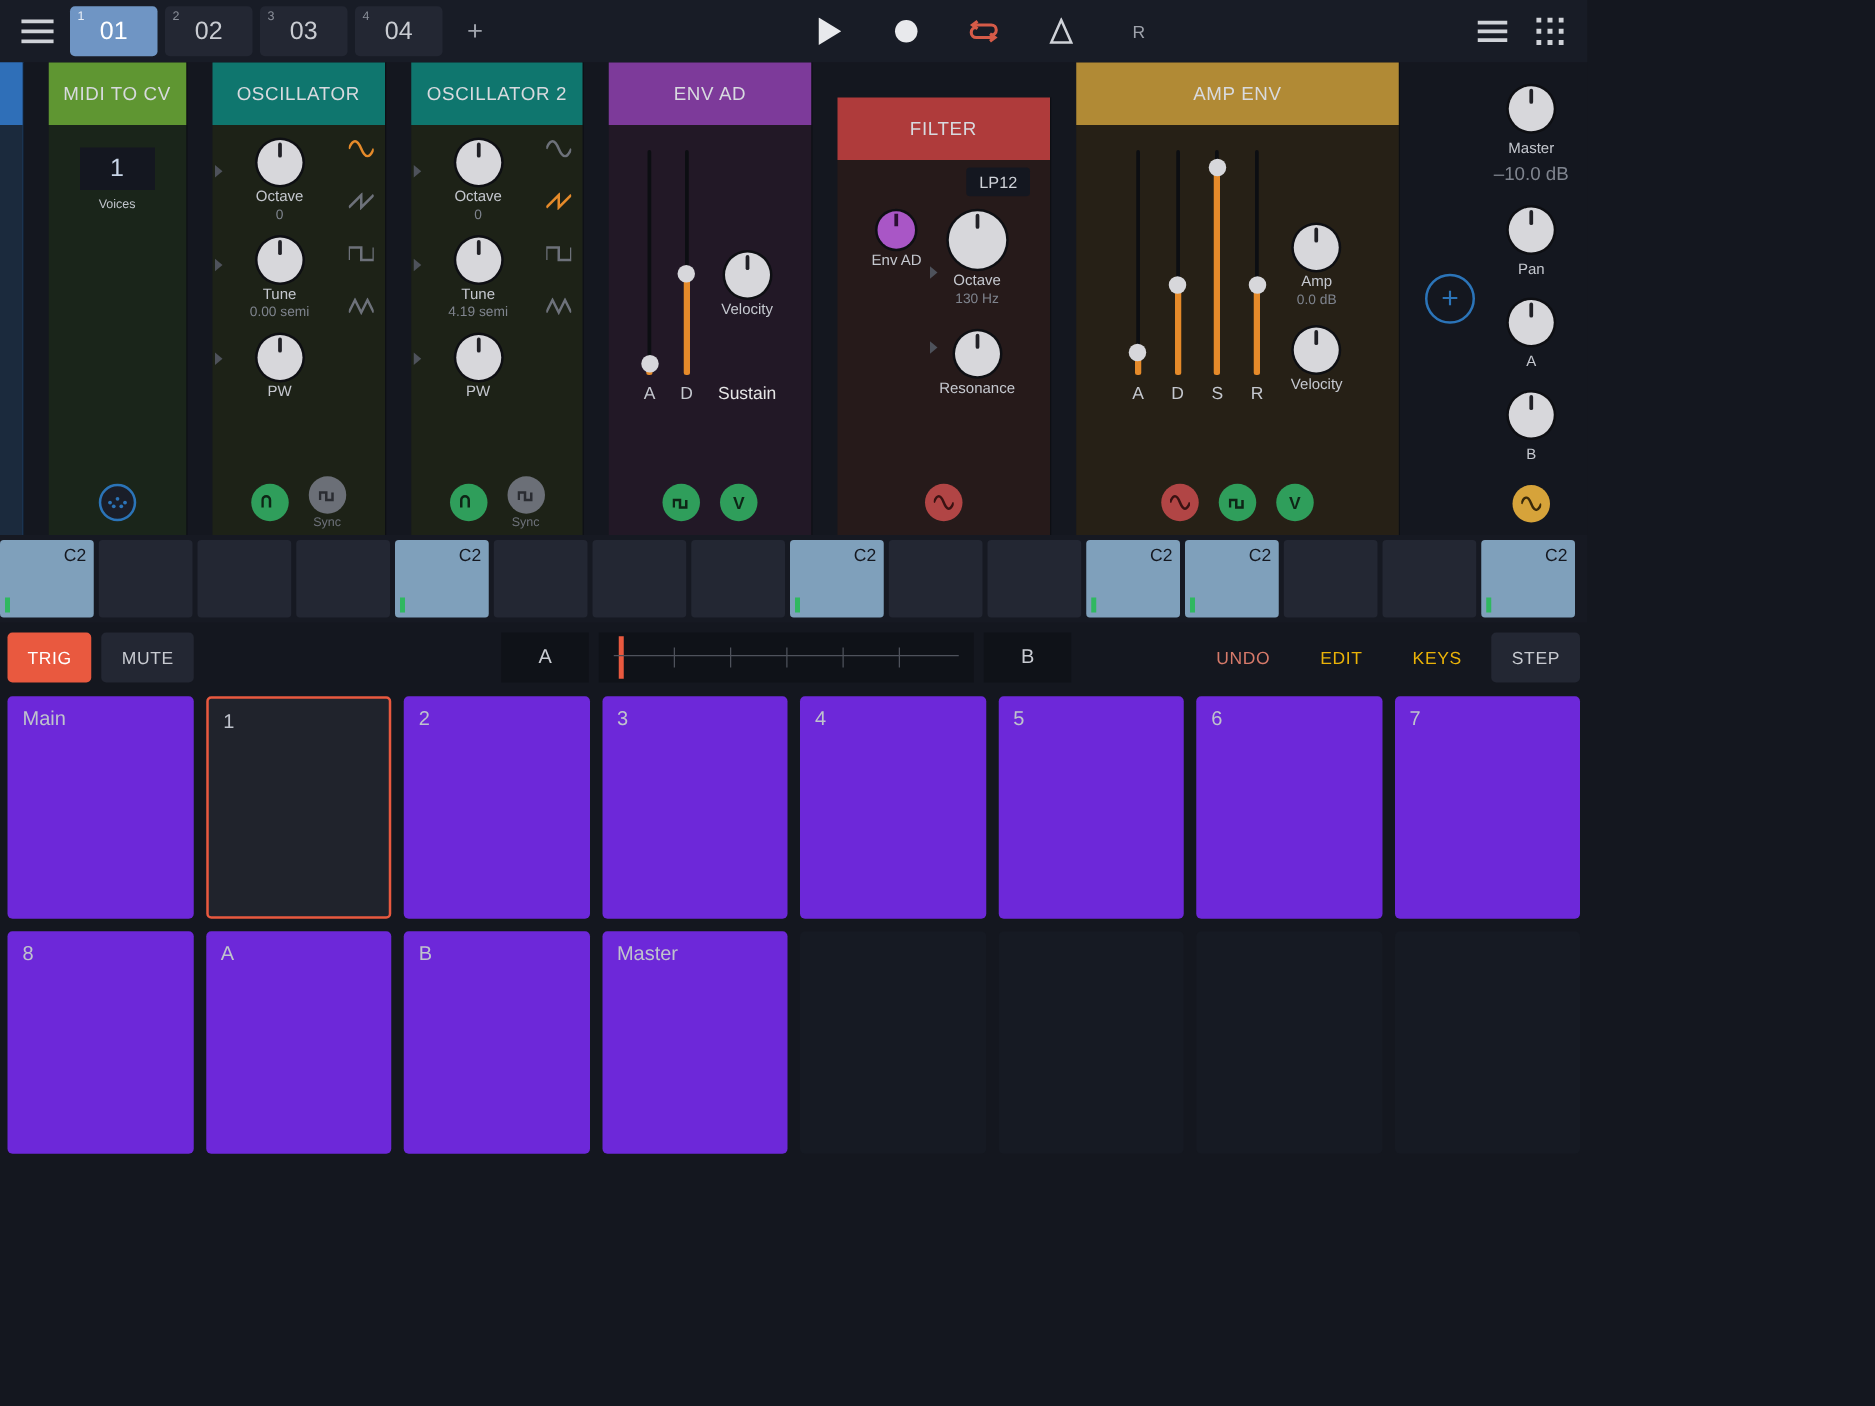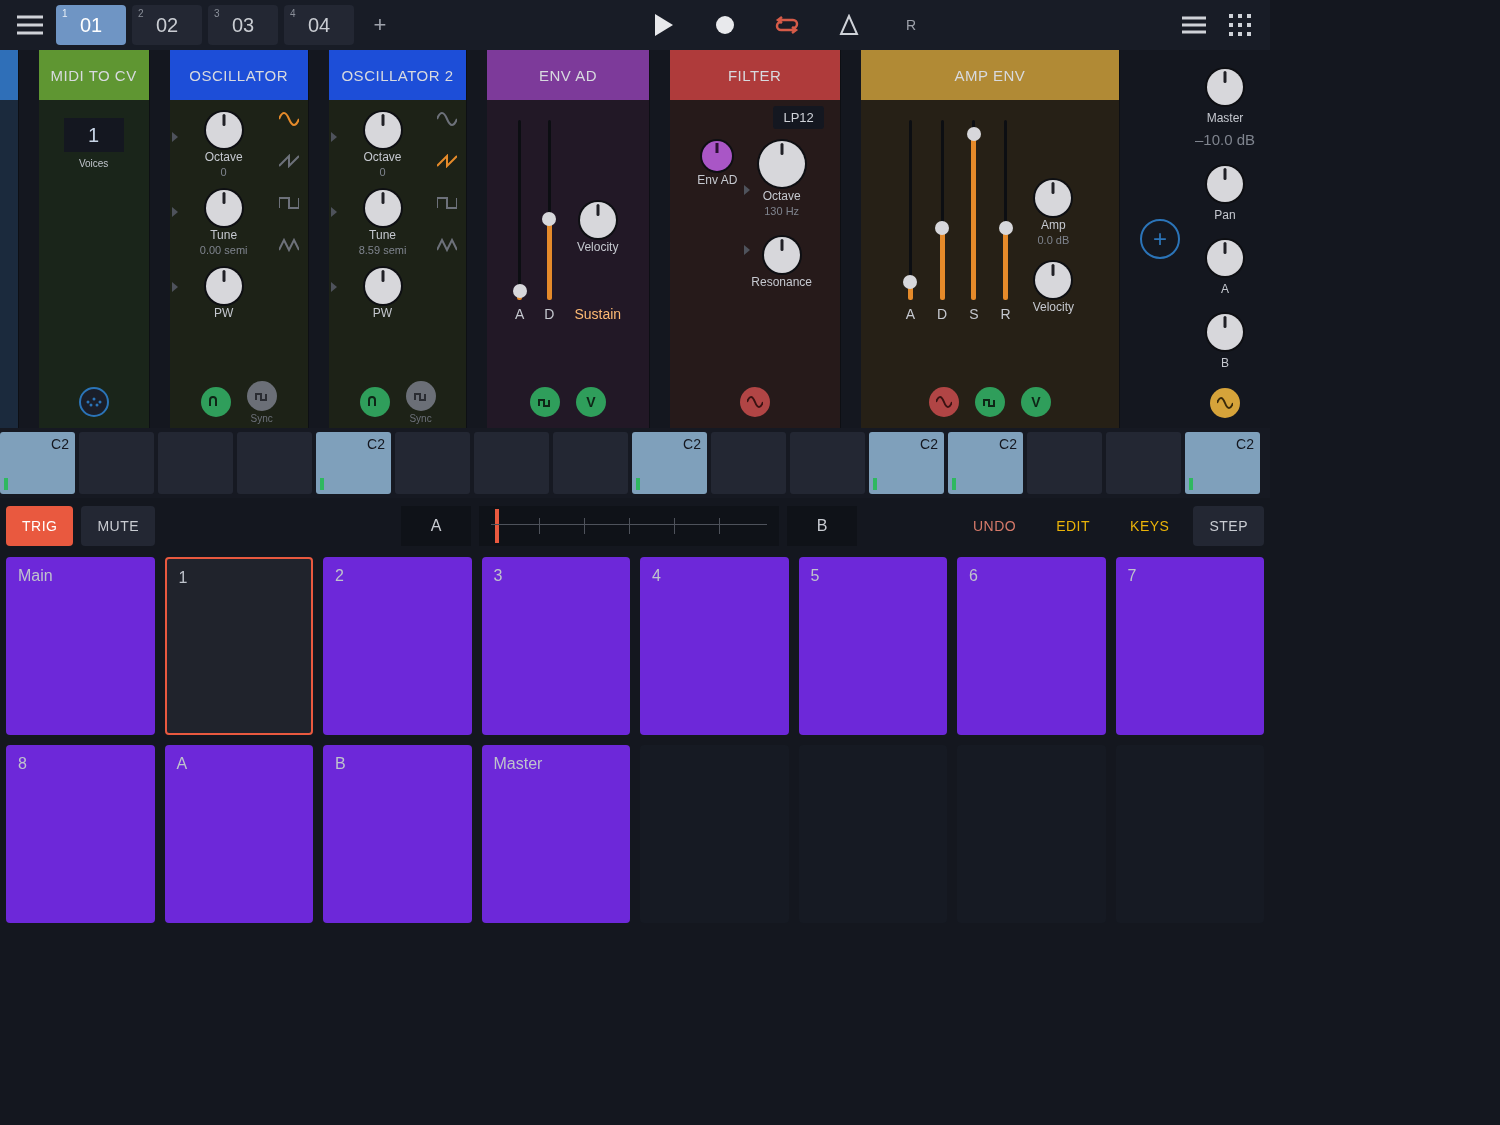--- a/index.html
+++ b/index.html
@@ -22,26 +22,26 @@
 .module { display: flex; flex-direction: column; border-right: 1px solid #0d0f14; }
 .mod-head { height: 50px; display: flex; align-items: center; justify-content: center; font-size: 15px; font-weight: 500; letter-spacing: 0.5px; }
 .mod-body { flex: 1; padding: 8px 6px; display: flex; flex-direction: column; align-items: center; position: relative; }
 .mod-foot { height: 52px; display: flex; align-items: center; justify-content: center; gap: 16px; }
 
 .note-in   { width: 20px; background: #2f6fb8; }
 .midi2cv   { width: 120px; }
 .osc1      { width: 150px; }
 .osc2      { width: 150px; }
 .envad     { width: 175px; }
-.filter    { width: 185px; }
+.filter    { width: 185px; margin-top: 28px; }
 .ampenv    { width: 280px; }
 .rightcol  { flex: 1; display: flex; }
 
 .head-midi2cv { background: #5f9632; } .body-midi2cv { background:#1a251a; }
-.head-osc     { background: #1d4ed8; text-align: right; } .body-osc     { background:#1d2217; }
+.head-osc     { background: #0f766e; text-align: right; } .body-osc     { background:#1d2217; }
 .head-envad   { background: #7d3a9a; } .body-envad   { background:#221826; }
 .head-filter  { background: #af3b3b; } .body-filter  { background:#261a1a; }
 .head-ampenv  { background: #b18a35; } .body-ampenv  { background:#262016; }
 
 .voices { margin-top:10px; }
 .voices .val { width: 60px; height: 34px; background: #141720; display:flex; align-items:center; justify-content:center; font-size: 20px; color:#c7d4e6; }
 .voices .lbl { text-align:center; font-size: 10px; margin-top: 6px; color:#c0c4cc; }
 
 .knob { width: 36px; height: 36px; border-radius: 50%; background:#d7d7db; position: relative; box-shadow: 0 0 0 2px #0e0f13; }
 .knob::after{ content:""; position:absolute; top:2px; left:50%; width:3px; height:12px; background:#202026; transform:translateX(-50%); border-radius:2px; }
@@ -58,21 +58,21 @@
 .tri{ width:0;height:0;border-top:5px solid transparent;border-bottom:5px solid transparent;border-left:6px solid #4e525b; }
 
 .slider-col{ display:flex; flex-direction:column; align-items:center; gap:6px; }
 .slider{ width:3px; height:180px; background:#0c0e12; position:relative; border-radius:2px; }
 .slider .fill{ position:absolute; bottom:0; left:-1px; right:-1px; background:#e58a2a; border-radius:2px; }
 .slider .dot{ position:absolute; left:50%; transform:translate(-50%,50%); width:14px; height:14px; border-radius:50%; background:#d7d7db; }
 .slider-lbl{ font-size:14px; color:#c5c8cf; }
 
 .envad-body{ display:flex; gap:20px; align-items:flex-end; padding-top:12px; }
 .sustain-col{ display:flex; flex-direction:column; align-items:center; gap:8px; }
-.sustain-col .muted{ color:#fdba74; font-size:14px; }
+.sustain-col .muted{ color:#e5e5e5; font-size:14px; }
 
 .filter-body{ padding-top:6px; display:flex; flex-direction:column; align-items:center; }
 .ftype{ align-self:flex-end; margin-right:10px; background:#141720; padding:4px 10px; border-radius:3px; font-size:13px; color:#cfd2d8; }
 .filter-row{ display:flex; align-items:flex-start; gap:14px; margin-top:12px; }
 .mini-knob{ width:30px;height:30px;border-radius:50%;background:#a956c6;position:relative;box-shadow:0 0 0 2px #0e0f13; }
 .mini-knob::after{content:"";position:absolute;top:2px;left:50%;width:3px;height:10px;background:#2a0f33;transform:translateX(-50%);}
 .cutoff-knob{ width:46px;height:46px; }
 
 .ampenv-body{ display:flex; gap:22px; align-items:flex-end; padding-top:12px; justify-content:center; }
 .ampenv-side{ display:flex; flex-direction:column; align-items:center; gap:8px; }
@@ -294,21 +294,21 @@
         </div>
       <div class="osc-knobs">
         <div class="knob-stack">
             <div class="knob"></div>
             <div class="lbl">Octave</div>
             <div class="val">0</div>
           </div>
         <div class="knob-stack">
             <div class="knob"></div>
             <div class="lbl">Tune</div>
-            <div class="val">8.59 semi</div>
+            <div class="val">4.19 semi</div>
           </div>
         <div class="knob-stack">
             <div class="knob"></div>
             <div class="lbl">PW</div>
           </div>
       </div>
       <div class="wave-col">
         <div class="wave">
             <svg width="20" height="14" fill="none" stroke="currentColor" stroke-width="2">
               <path d="M0 7q5-12 10 0t10 0"></path>

